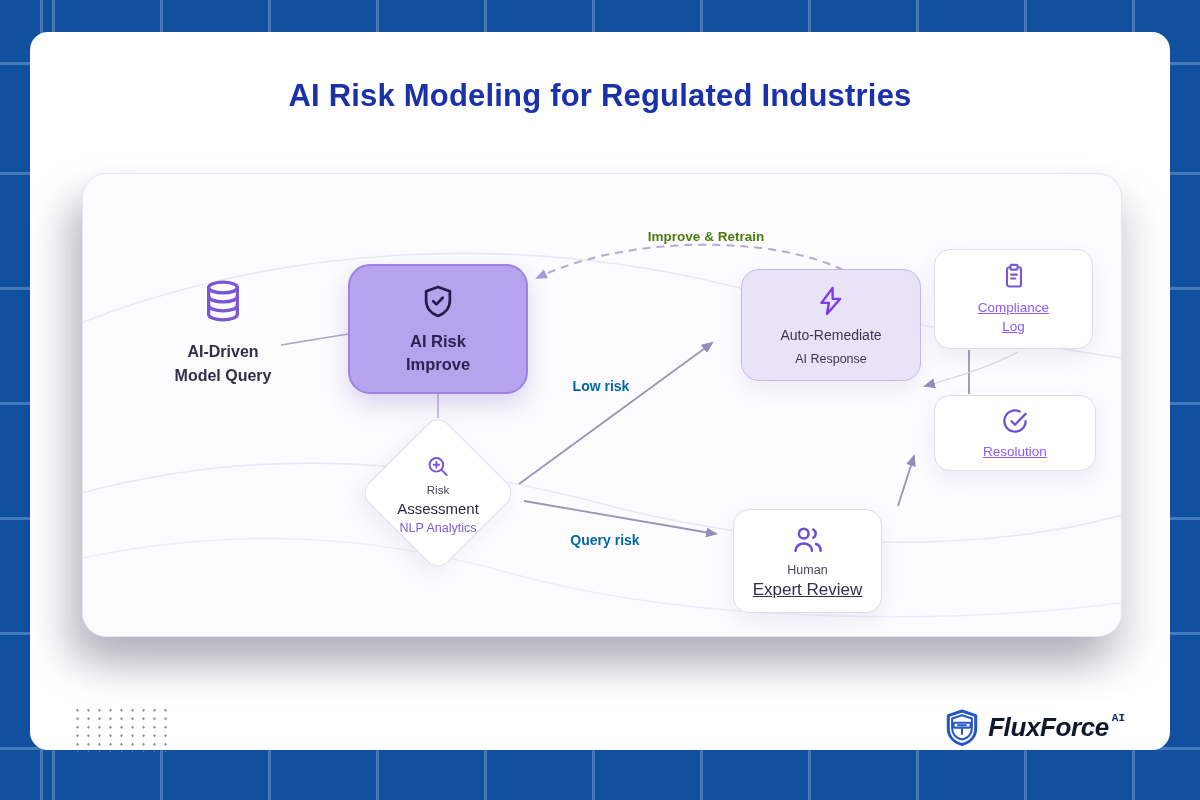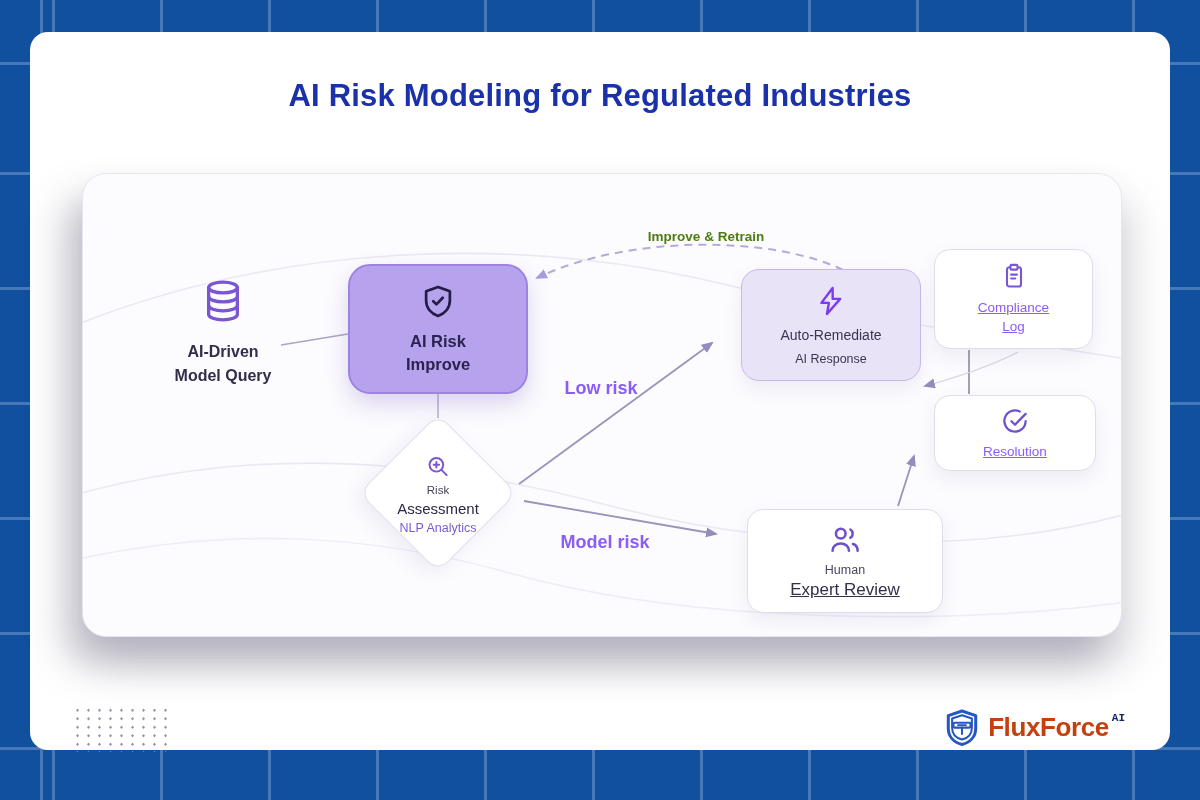--- a/index.html
+++ b/index.html
@@ -39,29 +39,29 @@
   .remediate{background:#e9e3f8;border:1.5px solid #c6b8ec;border-radius:18px;}
   .diamond{
     width:112px;height:112px;background:#fff;border:1.5px solid #e3dfee;border-radius:14px;
     transform:rotate(45deg);box-shadow:0 8px 18px rgba(120,110,160,.10);
   }
   .diamond-inner{transform:rotate(-45deg);width:112px;height:112px;display:flex;flex-direction:column;align-items:center;justify-content:center;}
   .icon{line-height:0;}
   .lbl-dark{color:#332e49;font-weight:bold;font-size:16px;line-height:24px;}
   .engine-lbl{color:#2c2250;font-weight:bold;font-size:16.5px;line-height:23px;margin-top:9px;}
   .small-lbl{color:#8b5cf6;font-size:13.5px;line-height:19px;text-decoration:underline;}
-  .edge-label{position:absolute;z-index:3;font-weight:bold;color:#8b5cf6;font-size:18px;text-align:center;}
+  .edge-label{position:absolute;z-index:3;font-weight:bold;color:#0369a1;font-size:14px;text-align:center;}
   .retrain-label{color:#4d7c0f;font-size:13.5px;}
   .dots{
     position:absolute;left:72px;top:706px;width:98px;height:46px;
     background-image:radial-gradient(circle,#8f96a4 1.2px,transparent 1.4px);
     background-size:11px 8.5px;
   }
   .brand{position:absolute;right:72px;top:708px;display:flex;align-items:center;gap:9px;height:38px;}
-  .brand-name{font-size:26px;font-weight:bold;color:#c2410c;letter-spacing:-.4px;}
+  .brand-name{font-size:26px;font-weight:bold;color:#0f172a;letter-spacing:-.4px;font-style:italic;}
   .brand-suffix{font-size:11px;font-weight:bold;color:#17236b;vertical-align:super;position:relative;top:-9px;margin-left:1px;}
 </style>
 </head>
 <body>
 
 <div class="card">
   <div class="title">AI Risk Modeling for Regulated Industries</div>
 
   <div class="panel">
 
@@ -84,21 +84,21 @@
       <line x1="886" y1="176" x2="886" y2="220" stroke="#8d87a5" stroke-width="1.6"></line>
       <line x1="436" y1="310" x2="629" y2="169" stroke="#9a94b8" stroke-width="1.8" marker-end="url(#ah)"></line>
       <line x1="441" y1="327" x2="633" y2="360" stroke="#9a94b8" stroke-width="1.8" marker-end="url(#ah)"></line>
       <line x1="815" y1="332" x2="831" y2="282" stroke="#9a94b8" stroke-width="1.8" marker-end="url(#ah)"></line>
       <path d="M 935 178 C 900 196, 864 206, 842 212" fill="none" stroke="#d9d5e7" stroke-width="1.4" marker-end="url(#ah)"></path>
       <path d="M 760 96 C 690 62, 545 60, 454 104" fill="none" stroke="#b4abd6" stroke-width="2" stroke-dasharray="8 6" marker-end="url(#ahl)"></path>
     </svg>
 
     <div class="edge-label retrain-label" style="left:523px;top:55px;width:200px;">Improve &amp; Retrain</div>
     <div class="edge-label" style="left:458px;top:204px;width:120px;">Low risk</div>
-    <div class="edge-label" style="left:462px;top:358px;width:120px;">Model risk</div>
+    <div class="edge-label" style="left:462px;top:358px;width:120px;">Query risk</div>
 
     <div class="node" style="left:60px;top:104px;width:160px;">
       <span class="icon">
         <svg width="46" height="46" viewBox="0 0 24 24" fill="none" stroke="#7a56d4" stroke-width="1.7" stroke-linecap="round">
           <ellipse cx="12" cy="5" rx="7.5" ry="2.8"></ellipse>
           <path d="M4.5 5v14c0 1.55 3.36 2.8 7.5 2.8s7.5-1.25 7.5-2.8V5"></path>
           <path d="M4.5 9.7c0 1.55 3.36 2.8 7.5 2.8s7.5-1.25 7.5-2.8"></path>
           <path d="M4.5 14.3c0 1.55 3.36 2.8 7.5 2.8s7.5-1.25 7.5-2.8"></path>
         </svg>
       </span>
@@ -165,21 +165,21 @@
     <div class="node box" style="left:851px;top:221px;width:162px;height:76px;">
       <span class="icon">
         <svg width="30" height="30" viewBox="0 0 24 24" fill="none" stroke="#6d4fd0" stroke-width="1.8" stroke-linecap="round" stroke-linejoin="round">
           <path d="M20.5 12a8.5 8.5 0 1 1-4.7-7.6"></path>
           <polyline points="9.2 12.2 12 15 20.5 6.3"></polyline>
         </svg>
       </span>
       <div class="small-lbl" style="margin-top:6px;">Resolution</div>
     </div>
 
-    <div class="node box" style="left:664px;top:335px;width:196px;height:104px;">
+    <div class="node box" style="left:650px;top:335px;width:149px;height:104px;">
       <span class="icon">
         <svg width="34" height="34" viewBox="0 0 24 24" fill="none" stroke="#6d4fd0" stroke-width="1.8" stroke-linecap="round" stroke-linejoin="round">
           <circle cx="9" cy="7.5" r="3.4"></circle>
           <path d="M3.2 19.5c0-3 2.6-5 5.8-5s5.8 2 5.8 5"></path>
           <path d="M15.8 4.6a3.4 3.4 0 0 1 0 5.8"></path>
           <path d="M17.6 14.8c2 .6 3.3 2.3 3.3 4.7"></path>
         </svg>
       </span>
       <div style="font-size:12.5px;color:#4b465f;margin-top:6px;">Human</div>
       <div style="font-size:17px;color:#332e49;margin-top:3px;text-decoration:underline;">Expert Review</div>

